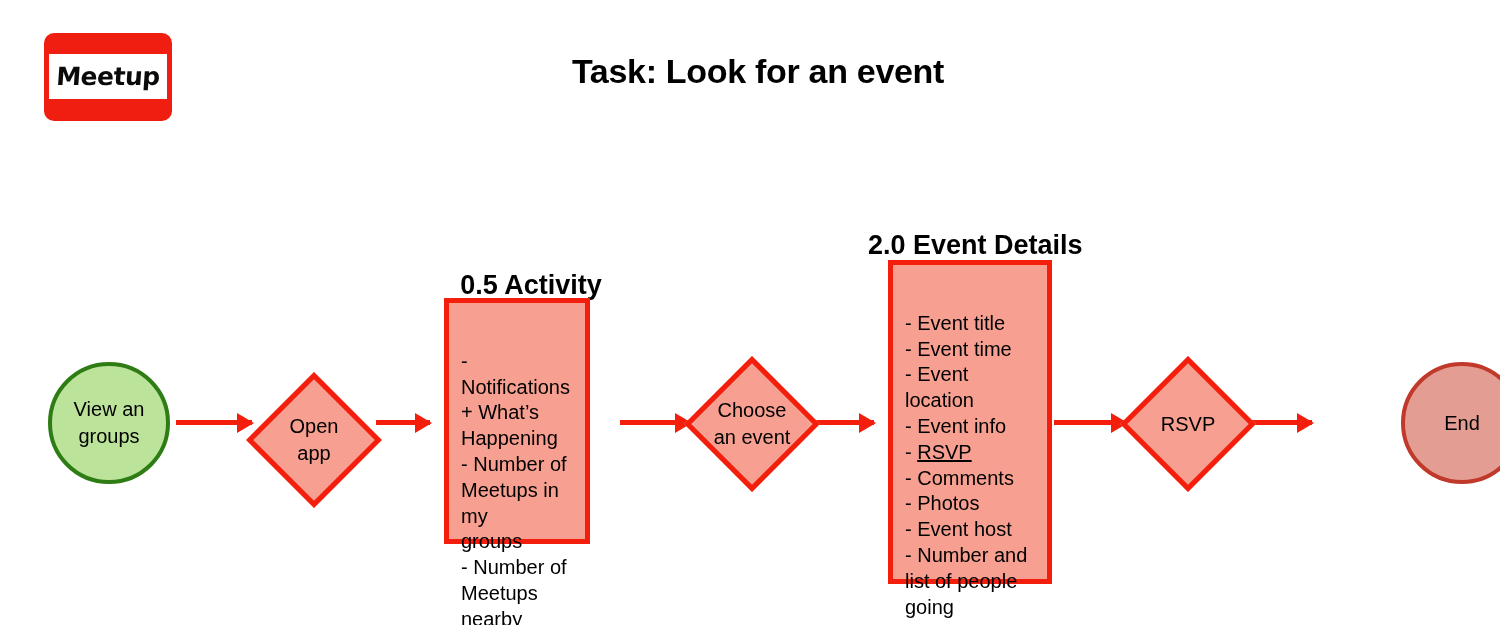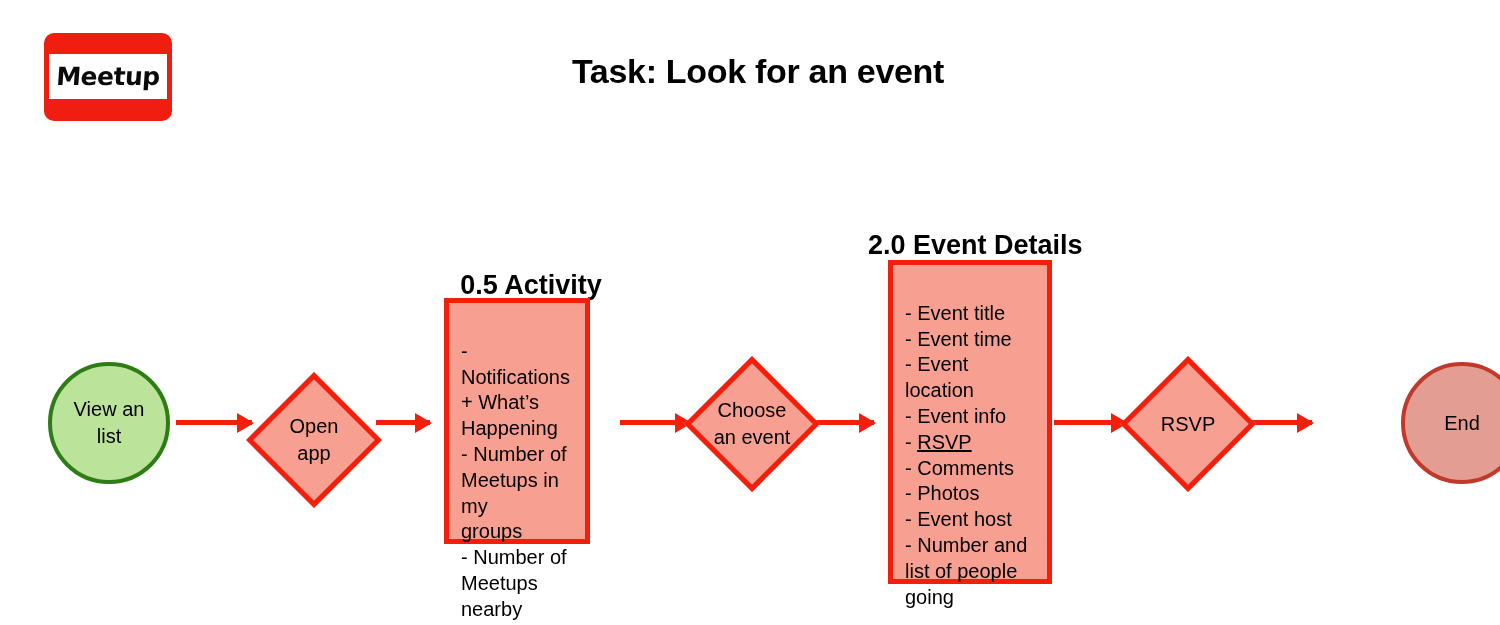--- a/index.html
+++ b/index.html
@@ -127,21 +127,21 @@
   #node-open-app   { left: 266px; top: 392px; width: 96px; height: 96px; text-decoration: underline; }
   #node-choose     { left: 704px; top: 376px; width: 96px; height: 96px; }
   #node-rsvp       { left: 1140px; top: 376px; width: 96px; height: 96px; }
 
   
   .process-box {
     position: absolute;
     background: #f79f90;
     border: 5px solid #f41e0c;
     box-sizing: border-box;
-    padding: 10px 8px 10px 12px;
+    padding: 20px 8px 10px 12px;
     font-size: 20px;
     line-height: 1.29;
     white-space: pre-line;
   }
   .box-caption {
     position: absolute;
     font-size: 27px;
     font-weight: 700;
     text-align: center;
     white-space: nowrap;
@@ -192,21 +192,21 @@
 
   <div class="arrow" id="arrow-1"></div>
   <div class="arrow" id="arrow-2"></div>
   <div class="arrow" id="arrow-3"></div>
   <div class="arrow" id="arrow-4"></div>
   <div class="arrow" id="arrow-5"></div>
   <div class="arrow" id="arrow-6"></div>
 
   <div class="node circle" id="node-start">
     <span style="white-space:pre-line">View an
-list</span>
+groups</span>
   </div>
 
   <div class="diamond-wrap" id="node-open-app">
     <div class="diamond-shape"></div>
     <div class="diamond-label" style="white-space:pre-line">Open
 app</div>
   </div>
 
   <div class="box-caption" id="caption-activity">0.5 Activity</div>
   <div class="process-box" id="box-activity">

